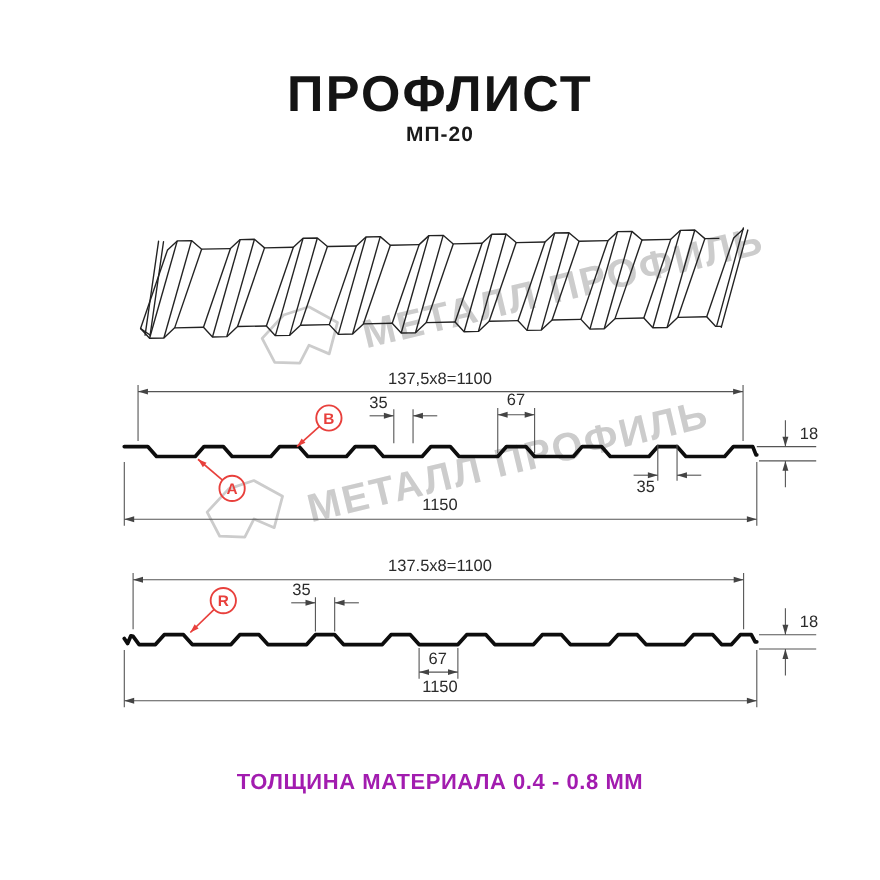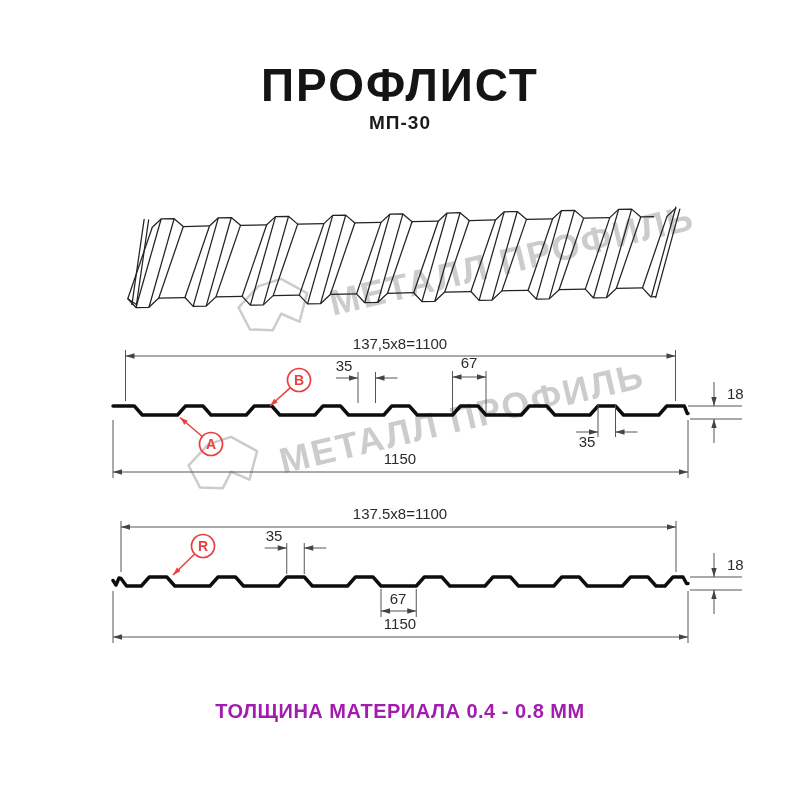--- a/index.html
+++ b/index.html
@@ -18,21 +18,21 @@
   #diagram-svg{position:absolute;left:0;top:0;z-index:2;}
   .dim-text{font-size:15px;fill:#2b2b2b;}
   .red-letter{font-size:14px;fill:#e8403c;font-weight:600;}
 </style>
 </head>
 <body>
 
 <div class="page">
 
   <div class="title">ПРОФЛИСТ</div>
-  <div class="subtitle">МП-30</div>
+  <div class="subtitle">МП-20</div>
 
   <div class="wm" style="left:245px;top:287px;">
     <span>
       <svg width="76" height="52" viewBox="0 0 76 52">
         <path d="M 8 44 L 2 20 L 26 4 L 50 2 L 72 22 L 58 48 L 42 36 L 30 50 Z" fill="none" stroke="#cccccc" stroke-width="2.5" stroke-linejoin="round"></path>
       </svg>
     </span>
     <span class="wm-text">МЕТАЛЛ ПРОФИЛЬ</span>
   </div>
 

